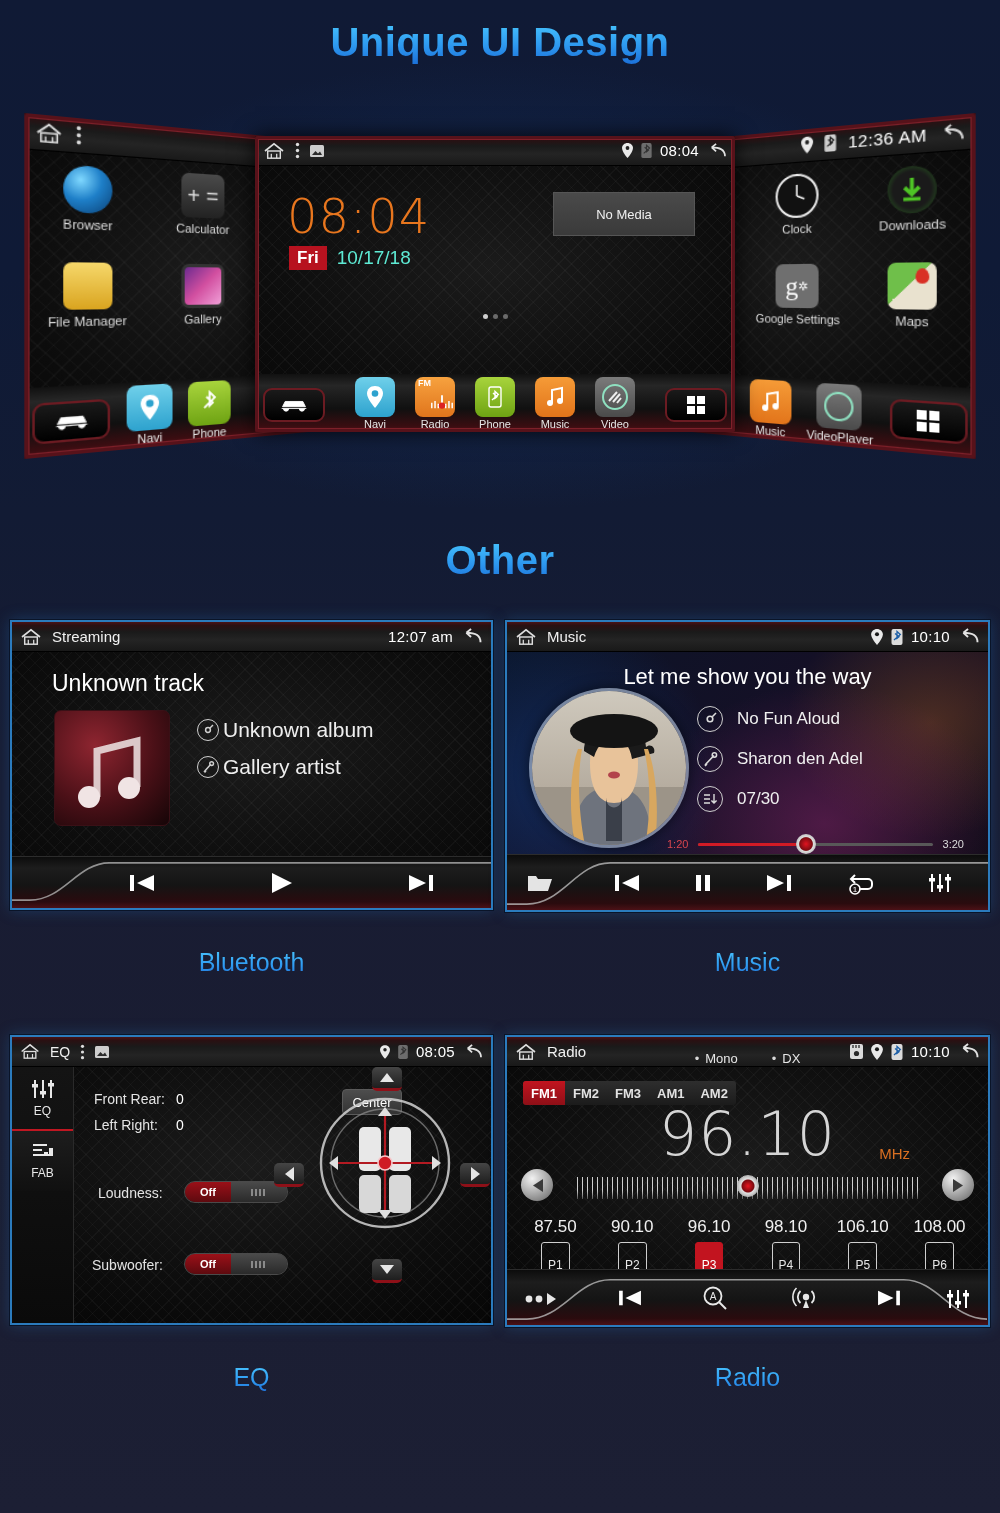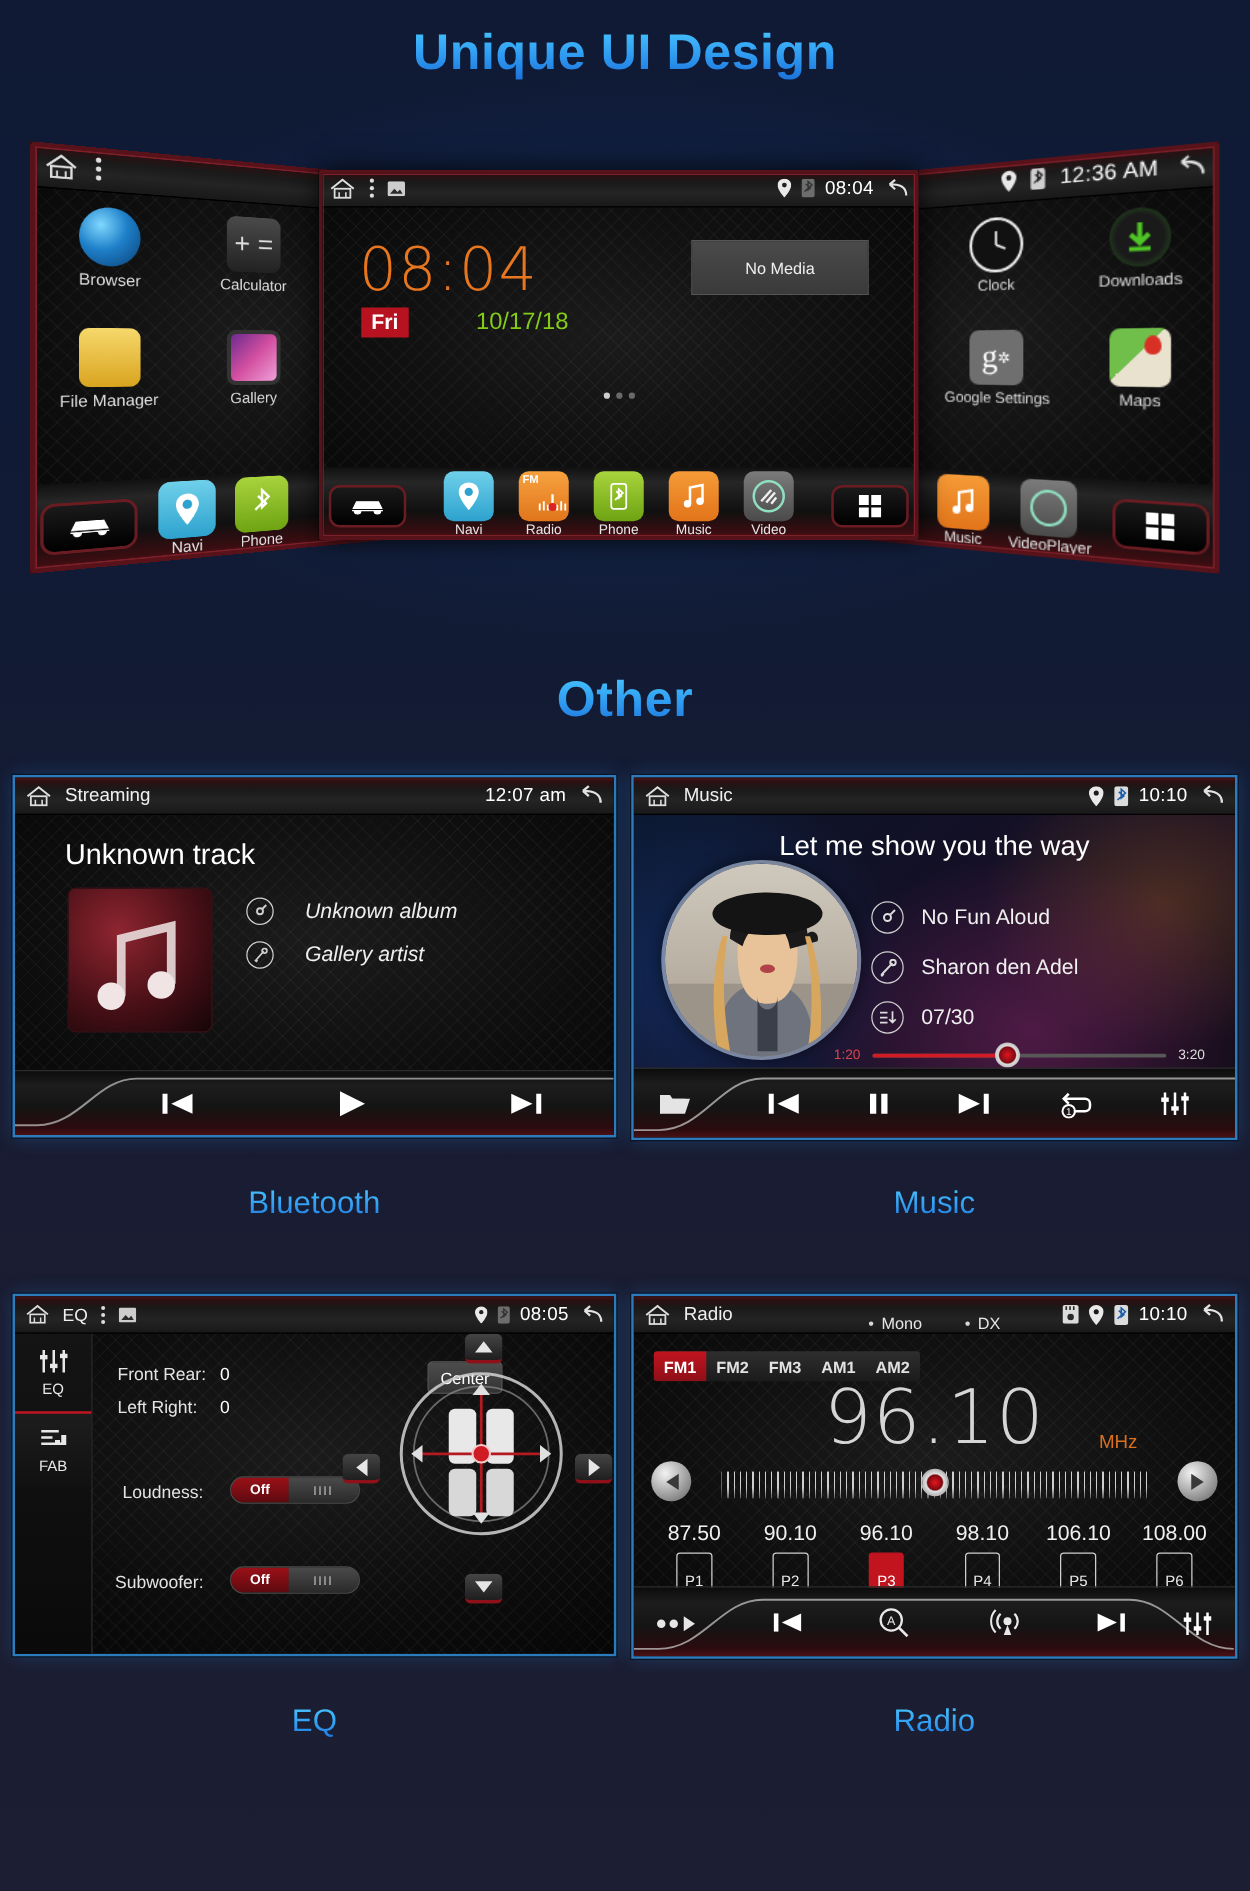--- a/index.html
+++ b/index.html
@@ -98,21 +98,21 @@
   .dock-item .lbl { font-size:11px; color:#e6e6e6; margin-top:1px; }
   .dock-ic { width:40px; height:40px; border-radius:8px; position:relative; }
   .pill { width:62px; height:34px; border-radius:9px; border:2px solid #6b1b22;
     background:linear-gradient(180deg,#1a1a1a,#000); display:flex; align-items:center; justify-content:center; }
 
   
   .bigclock { position:absolute; left:32px; top:52px; font-size:48px; color:#e8761e; letter-spacing:1px;
      font-family:"DejaVu Sans", sans-serif; font-weight:300; }
   .dateline { position:absolute; left:34px; top:110px; display:flex; align-items:center; gap:10px; }
   .wk { background:#b7121f; color:#fff; font-size:17px; padding:2px 8px; font-weight:600; }
-  .dt { color:#84cc16; font-size:19px;margin-left:44px; }
+  .dt { color:#5eead4; font-size:19px; }
   .nomedia { position:absolute; right:40px; top:56px; width:142px; height:44px;
     background:linear-gradient(180deg,#4a4a4a,#3a3a3a); border:1px solid #555;
     display:flex; align-items:center; justify-content:center; font-size:13px; color:#f0f0f0; }
   .pagedots { position:absolute; left:0; right:0; top:178px; display:flex; justify-content:center; gap:5px; }
   .pagedots i { width:5px; height:5px; border-radius:50%; background:#cfcfcf; display:block; }
   .pagedots i.dim { background:#6a6a6a; }
 
   
   #p-bt    { left:10px;  top:620px;  width:483px; height:290px; }
   #p-music { left:505px; top:620px;  width:485px; height:292px; }
@@ -124,35 +124,35 @@
   #c-eq    { left:10px;  top:1363px; width:483px; }
   #c-radio { left:505px; top:1363px; width:485px; }
 
   .trk-title { position:absolute; left:40px; top:48px; font-size:23px; color:#fff; font-weight:400; }
   .albumart {
     position:absolute; left:42px; top:88px; width:116px; height:116px; border-radius:7px;
     background:radial-gradient(circle at 35% 30%, #8e2530 0%, #4a1017 55%, #150507 100%);
     border:1px solid #3a1016; overflow:hidden;
   }
   .meta { position:absolute; left:185px; top:96px; display:flex; flex-direction:column; gap:13px; }
-  .meta .row { display:flex; align-items:center; gap:25px; font-size:17px; color:#eee;font-style:italic; }
+  .meta .row { display:flex; align-items:center; gap:4px; font-size:21px; color:#eee; }
   .circ-ic { width:22px; height:22px; border-radius:50%; border:1.6px solid #cfcfcf; display:flex; align-items:center; justify-content:center; }
 
   
   .mus-bg { position:absolute; inset:0;
     background:
       radial-gradient(ellipse 260px 200px at 66% 70%, rgba(150,40,120,.42) 0%, rgba(0,0,0,0) 70%),
       radial-gradient(ellipse 200px 160px at 88% 35%, rgba(190,110,40,.30) 0%, rgba(0,0,0,0) 72%),
       radial-gradient(ellipse 230px 230px at 10% 55%, rgba(20,60,130,.55) 0%, rgba(0,0,0,0) 72%),
       linear-gradient(135deg,#0a1528 0%,#141026 45%,#1a1020 70%,#0d0b16 100%);
   }
   .avatar { position:absolute; left:22px; top:66px; width:160px; height:160px; border-radius:50%;
     border:3px solid rgba(190,205,225,.6); overflow:hidden; box-shadow:0 0 14px rgba(0,0,0,.55); }
   .mus-title { position:absolute; left:0; right:0; top:42px; text-align:center; font-size:22px; color:#fff; }
-  .mus-meta { position:absolute; left:190px; top:99px; display:flex; flex-direction:column; gap:14px;text-align:right; }
+  .mus-meta { position:absolute; left:190px; top:84px; display:flex; flex-direction:column; gap:14px;text-align:right; }
   .mus-meta .row { display:flex; align-items:center; gap:14px; font-size:17px; color:#f0f0f0; }
   .seekwrap { position:absolute; left:160px; right:24px; top:216px; display:flex; align-items:center; gap:10px; font-size:11px; color:#ddd; }
   .seek { position:relative; flex:1; height:3px; background:#585858; border-radius:2px; }
   .seek .fill { position:absolute; left:0; top:0; height:100%; background:#d21b25; border-radius:2px; }
   .seek .knob { position:absolute; top:50%; width:20px; height:20px; margin-top:-10px; margin-left:-10px; border-radius:50%;
     background:radial-gradient(circle at 50% 50%, #e01420 0%, #7d0c12 45%, #dcdcdc 52%, #9a9a9a 100%); }
   .mus-time-l { color:#d8454d; }
 
   
   .eq-side { position:absolute; left:0; top:30px; bottom:0; width:62px;

